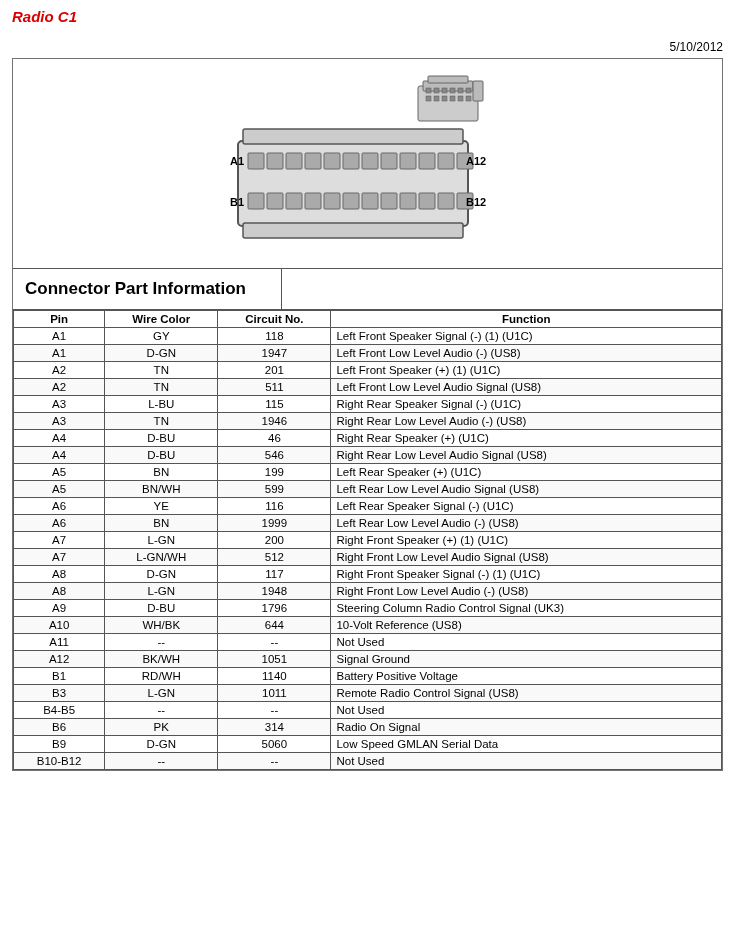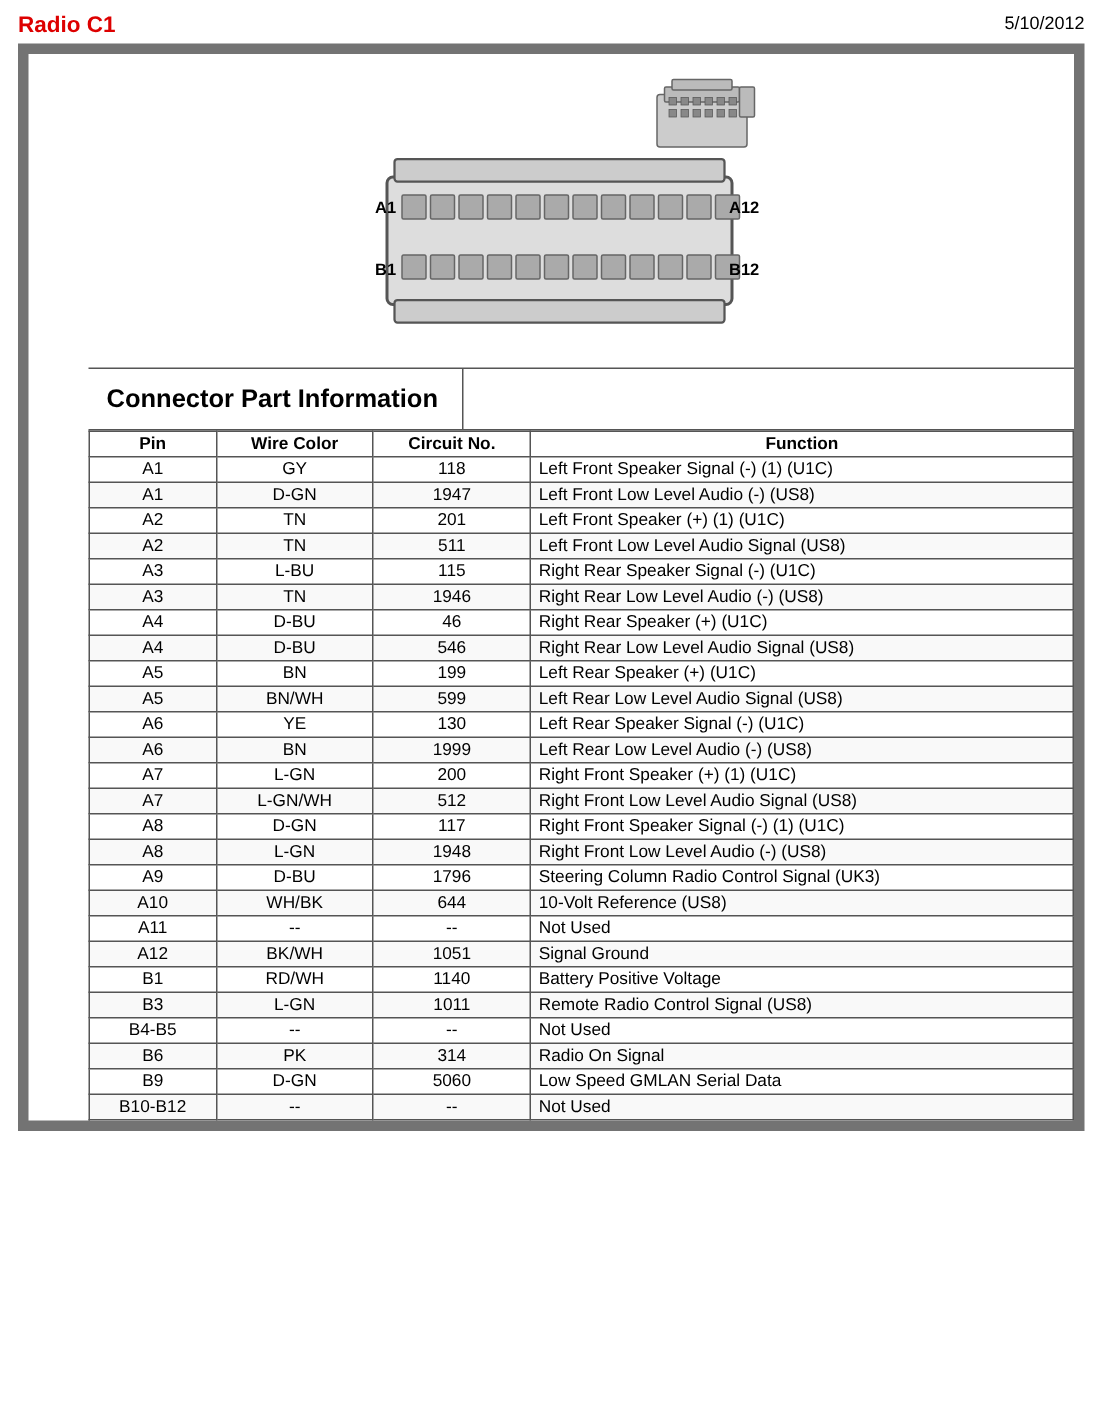--- a/index.html
+++ b/index.html
@@ -14,29 +14,30 @@
     .header {
       display: flex;
       justify-content: space-between;
       align-items: flex-start;
       margin-bottom: 4px;
     }
     .title {
       color: #d00;
       font-size: 15px;
       font-weight: bold;
+      font-style: italic;
     }
     .date {
       font-size: 12px;
       color: #000;
+      margin-top: 32px;
     }
     .main-border {
-      border: 7px solid #737373;
+      border: 1px solid #737373;
       width: 100%;
-      padding-left: 40px;
     }
     .diagram-section {
       border-bottom: 1px solid #555;
       padding: 10px;
       text-align: center;
       background: #fff;
       height: 210px;
       display: flex;
       align-items: center;
       justify-content: center;
@@ -252,21 +253,21 @@
           </tr>
           <tr>
             <td>A5</td>
             <td>BN/WH</td>
             <td>599</td>
             <td class="func">Left Rear Low Level Audio Signal (US8)</td>
           </tr>
           <tr>
             <td>A6</td>
             <td>YE</td>
-            <td>130</td>
+            <td>116</td>
             <td class="func">Left Rear Speaker Signal (-) (U1C)</td>
           </tr>
           <tr>
             <td>A6</td>
             <td>BN</td>
             <td>1999</td>
             <td class="func">Left Rear Low Level Audio (-) (US8)</td>
           </tr>
           <tr>
             <td>A7</td>

